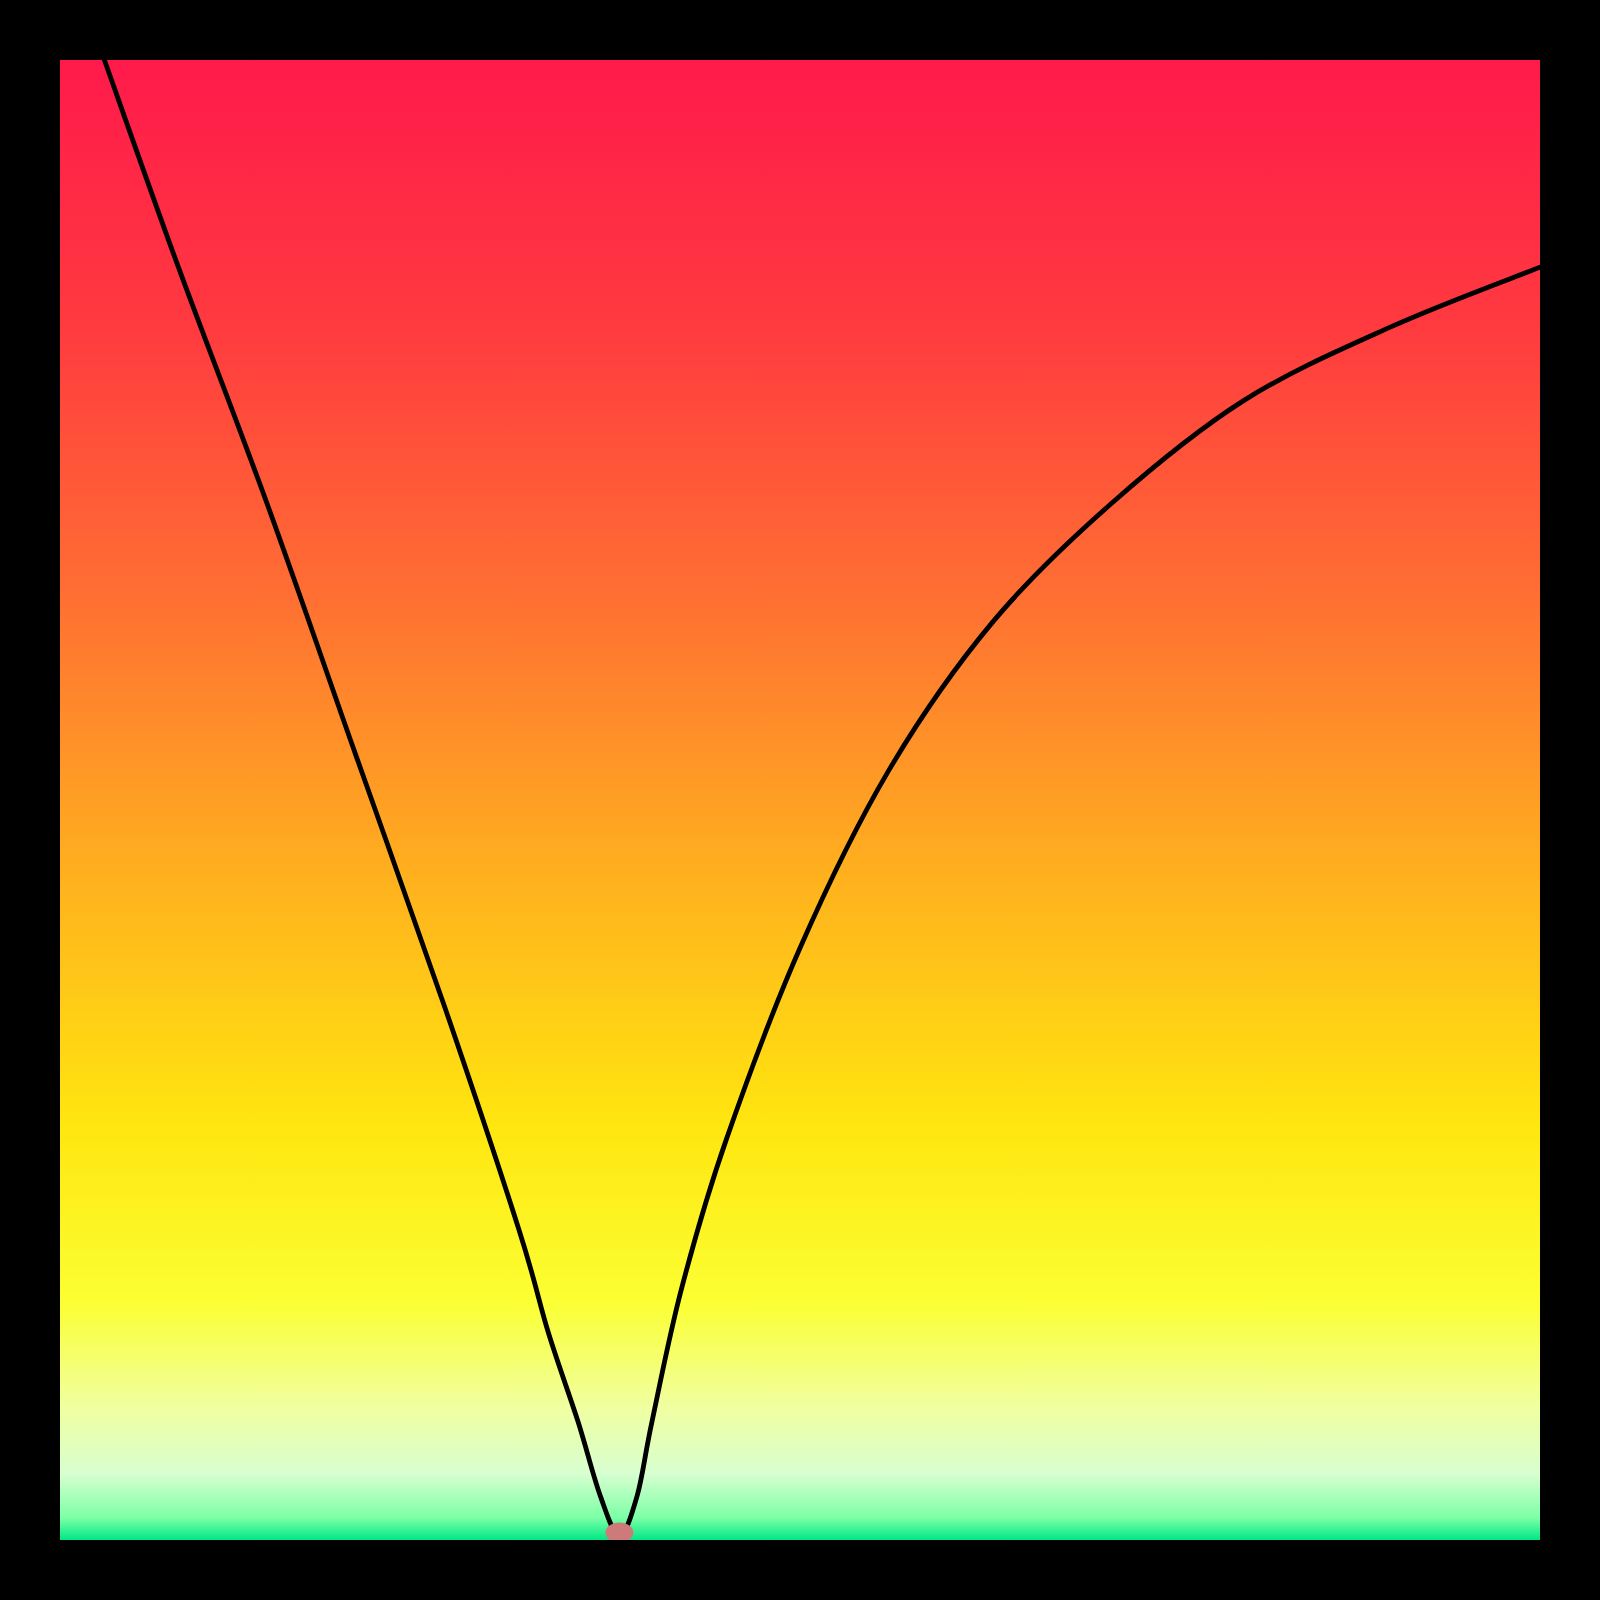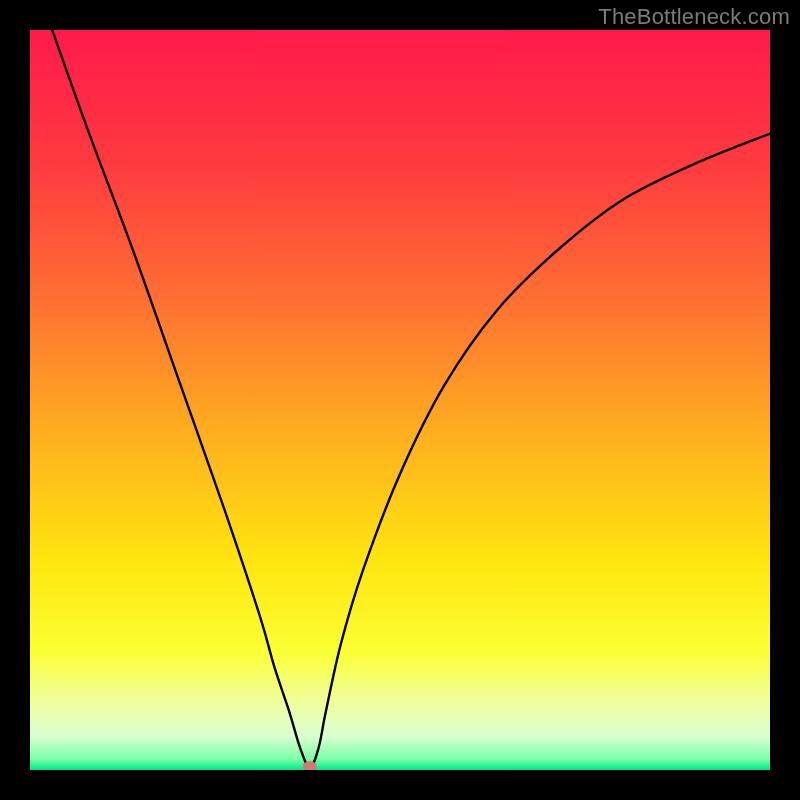--- a/index.html
+++ b/index.html
@@ -32,21 +32,20 @@
     color: #7b7b7b;
     font-weight: 400;
     letter-spacing: 0.2px;
   }
   svg { display: block; }
 </style>
 </head>
 <body>
 
 <div class="outer">
-  <div class="watermark">TheBottleneck.com</div>
   <div class="plot">
     <svg id="chart-svg" viewBox="0 0 740 740" width="740" height="740">
       <defs>
         <linearGradient id="bg-grad" x1="0" y1="0" x2="0" y2="1">
             <stop offset="0%" stop-color="#ff1a4b"></stop>
             <stop offset="18%" stop-color="#ff3a3f"></stop>
             <stop offset="36%" stop-color="#ff6e33"></stop>
             <stop offset="55.00000000000001%" stop-color="#ffb01e"></stop>
             <stop offset="72%" stop-color="#ffe60f"></stop>
             <stop offset="84%" stop-color="#fbff33"></stop>

